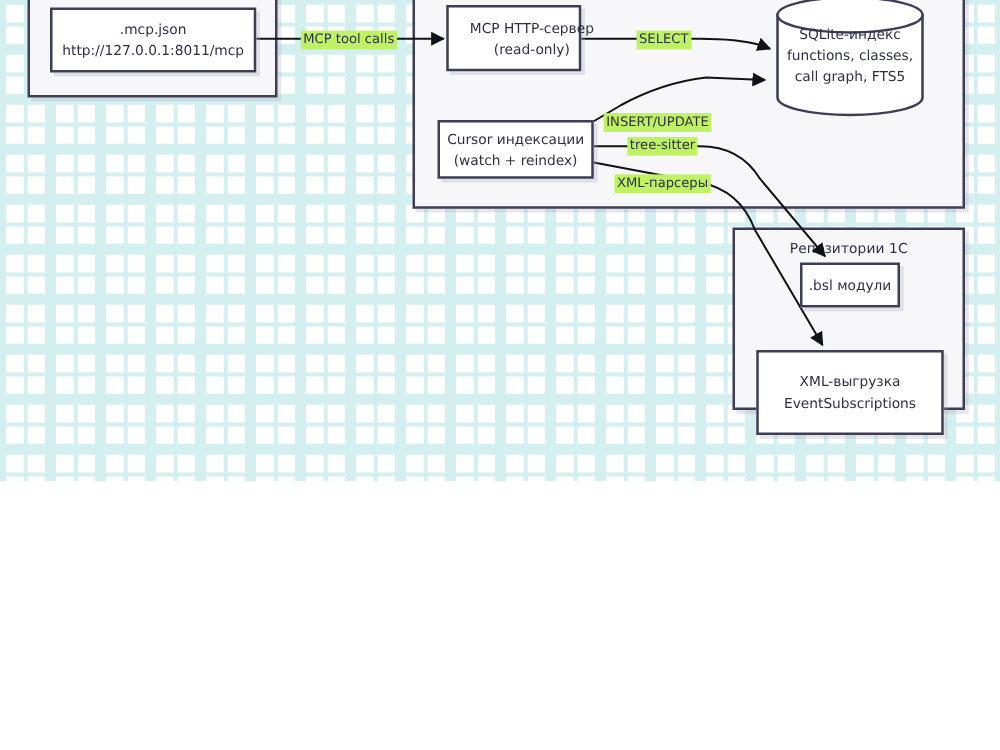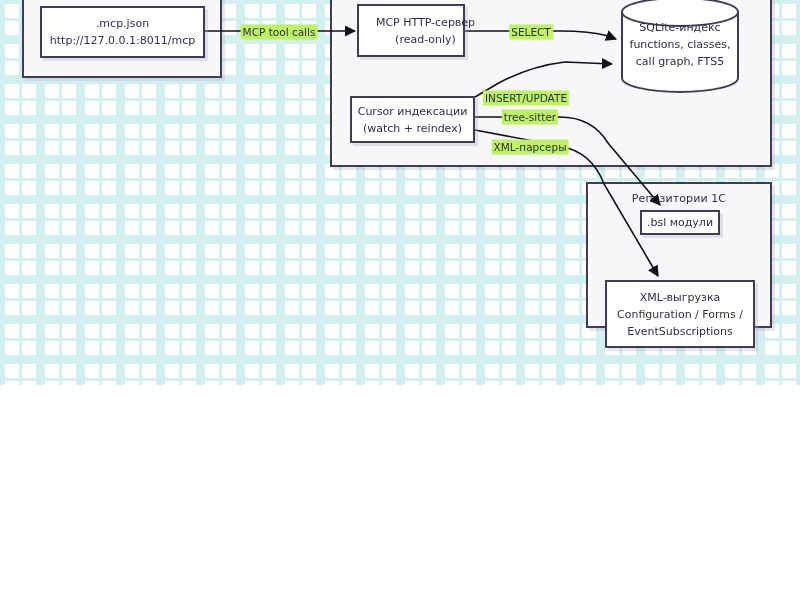--- a/index.html
+++ b/index.html
@@ -170,27 +170,26 @@
     <span class="ln">Cursor индексации</span>
     <span class="ln">(watch + reindex)</span>
   </div>
 
   <div id="db-cylinder" style="left:622px; top:-2px; width:116px; height:92px;">
     <span class="db-text">SQLite-индекс</span>
     <span class="db-text">functions, classes,</span>
     <span class="db-text">call graph, FTS5</span>
   </div>
 
-  <div class="node" id="node-bsl-modules" style="left:640px; top:210px; width:80px; height:25px;">
+  <div class="node" id="node-bsl-modules" style="left:640px; top:210px; width:80px; height:36px;">
     <span class="ln">.bsl модули</span>
   </div>
 
   <div class="node" id="node-xml-export" style="left:605px; top:280px; width:150px; height:68px;">
     <span class="ln">XML-выгрузка</span>
-    <span class="ln">Configuration / Forms /</span>
     <span class="ln">EventSubscriptions</span>
   </div>
 
   <div class="edge-label" style="left:279px; top:32px;">MCP tool calls</div>
 
   <div class="edge-label" style="left:531px; top:32px;">SELECT</div>
 
   <div class="edge-label" style="left:526px; top:74px;margin-top:24px;">INSERT/UPDATE</div>
 
   <div class="edge-label" style="left:530px; top:117px;">tree-sitter</div>

